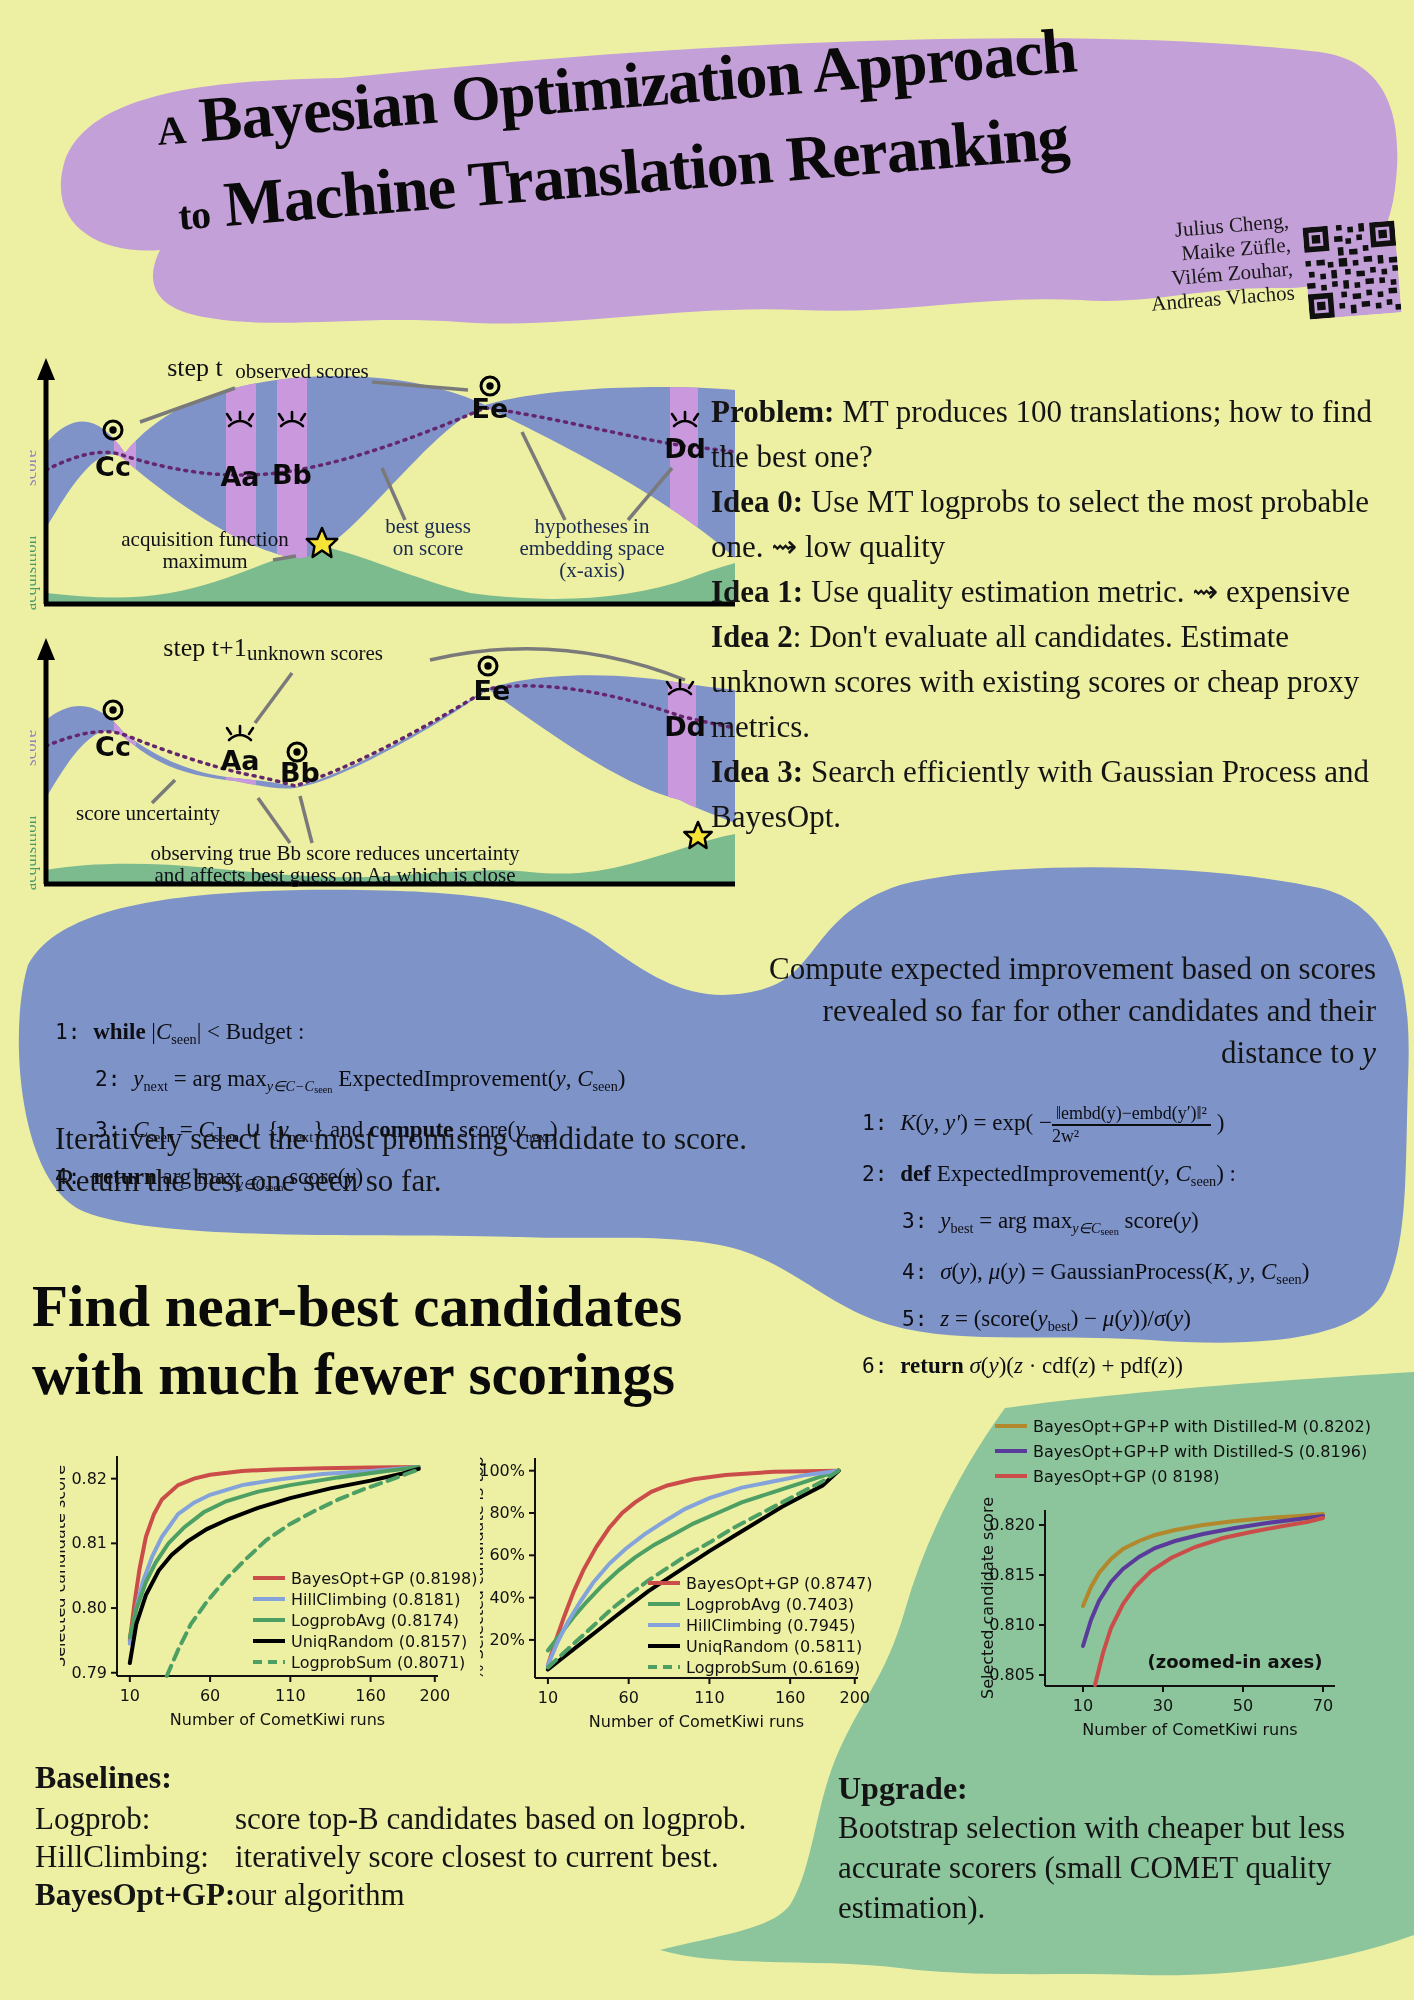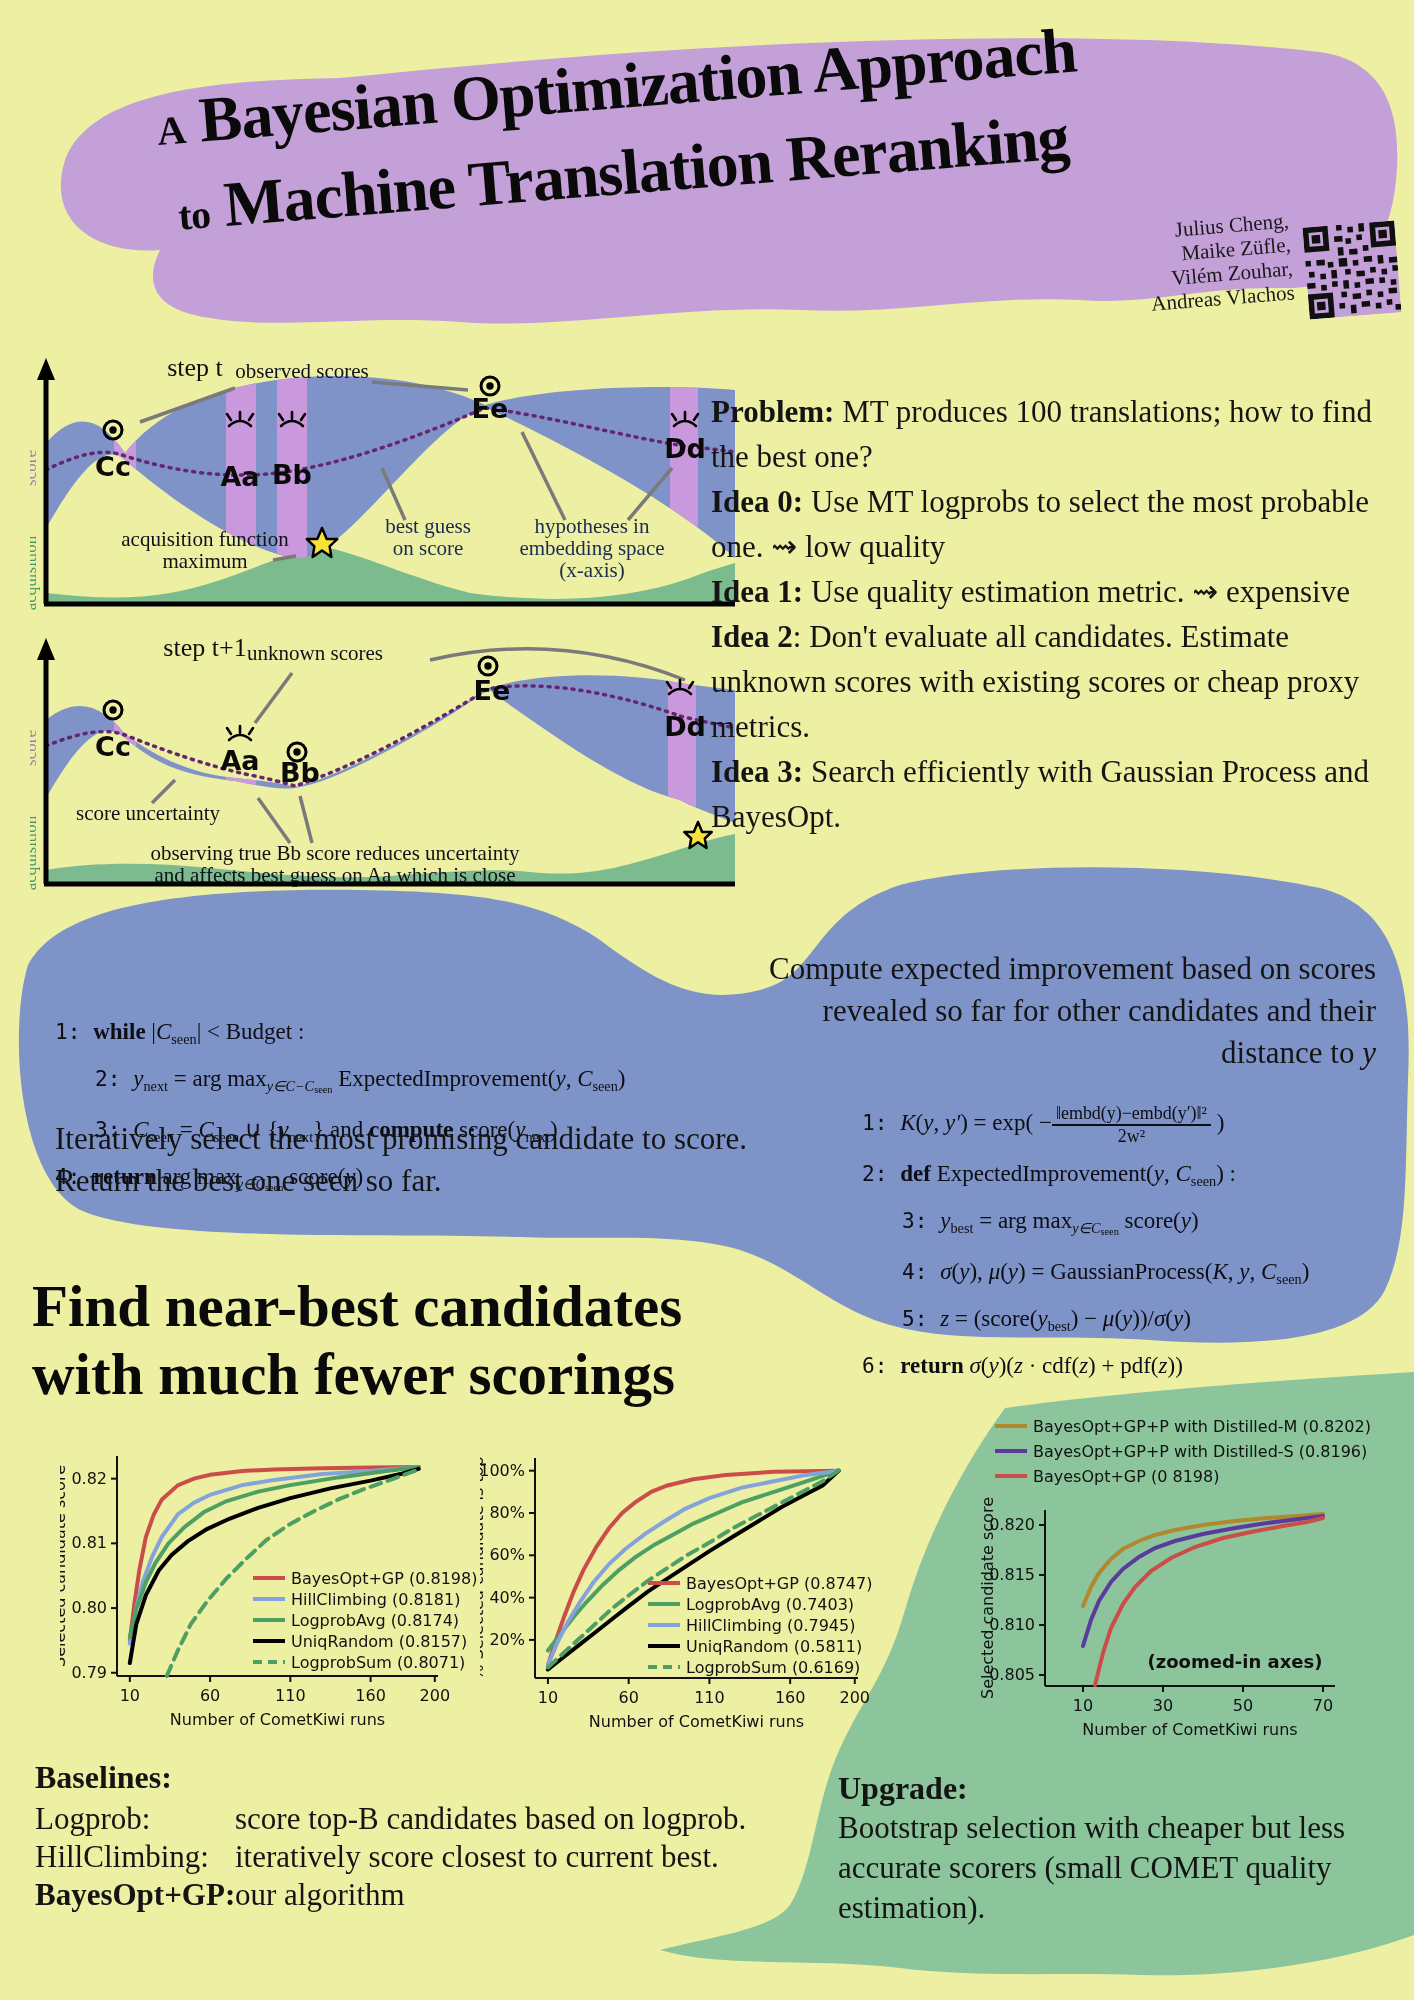--- a/index.html
+++ b/index.html
@@ -36,21 +36,21 @@
   .algo{font-size:23px;line-height:40px;color:#0d0d14;}
   .algo-left{left:55px;top:1012px;width:710px;}
   .algo-right{left:862px;top:1092px;width:545px;}
   .algo .ind{padding-left:40px;}
   .tk-n{font-family:"DejaVu Sans Mono",monospace;font-size:0.92em;}
   .tk-kw{font-weight:bold;}
   .tk-i{font-style:italic;}
   .tk-sub{font-size:0.62em;vertical-align:-0.35em;}
   .tk-isub{font-size:0.62em;vertical-align:-0.35em;font-style:italic;}
   .tk-ssub{font-size:0.45em;vertical-align:-0.7em;}
-  .frac{display:inline-flex;flex-direction:column;text-align:center;vertical-align:middle;
+  .frac{display:inline-flex;flex-direction:column;vertical-align:middle;
         font-size:0.78em;line-height:1.15;}
   .fr-t{border-bottom:2px solid #0d0d14;padding:0 4px;}
   .algo-caption{left:55px;top:1118px;width:700px;font-size:31px;line-height:42px;}
   .ei-head{left:756px;top:948px;width:620px;font-size:31px;line-height:42px;text-align:right;}
   .frac-line{line-height:62px;}
 
   
   .big-head{left:32px;top:1272px;font-size:59px;line-height:68px;font-weight:bold;color:#0a0a0a;}
   svg.chart{position:absolute;z-index:2;}
   .tick{font-family:"DejaVu Sans",sans-serif;font-size:16px;fill:#111;}

